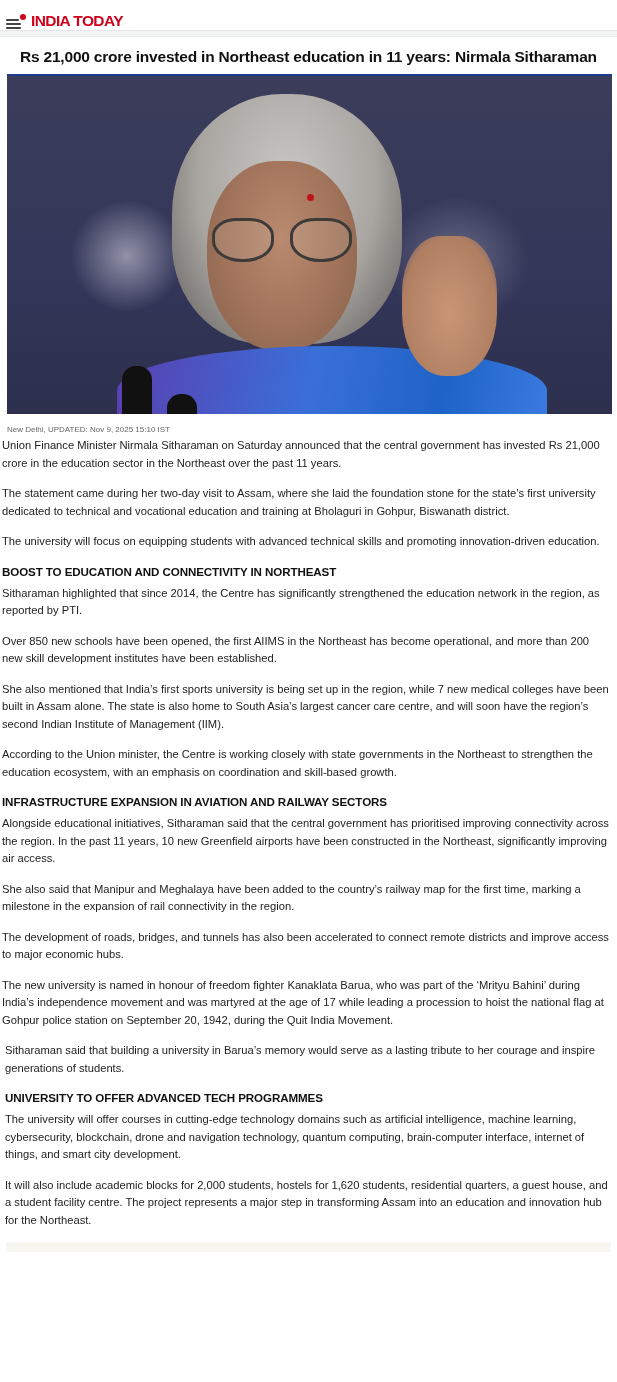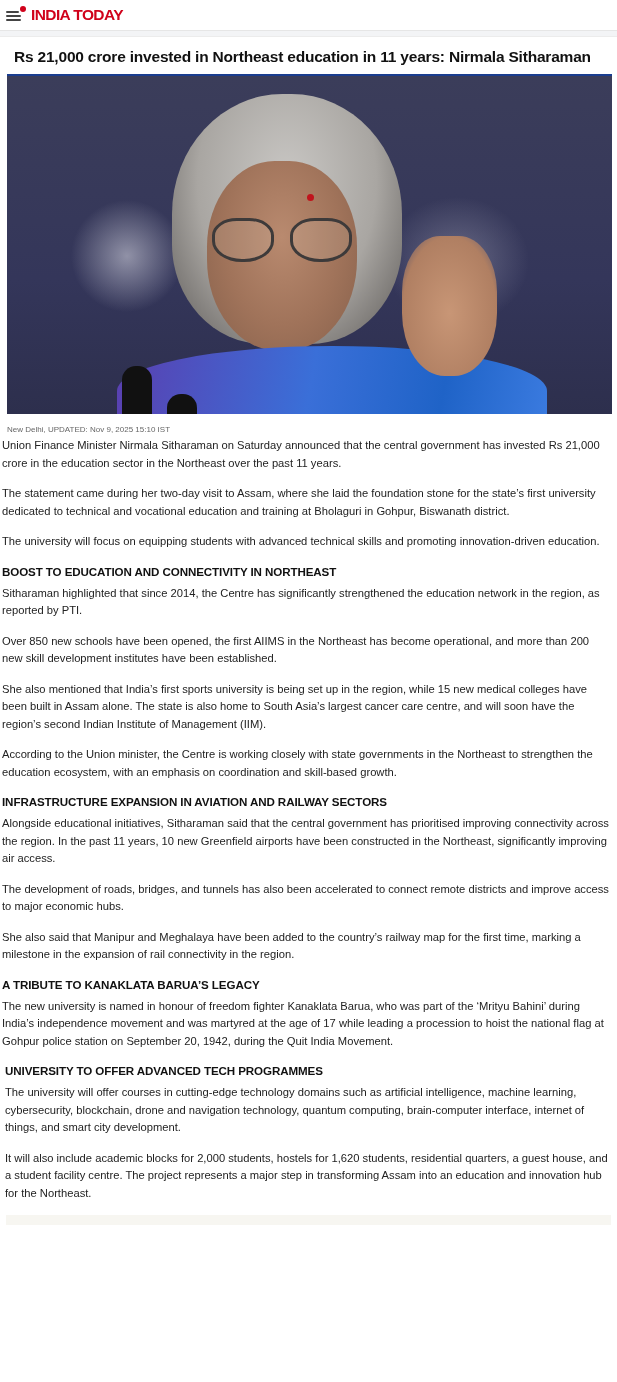--- a/index.html
+++ b/index.html
@@ -1,30 +1,30 @@
 <!DOCTYPE html>
 <html><head>
 <meta charset="utf-8">
 <style>
   * { margin: 0; padding: 0; box-sizing: border-box; }
   html, body { width: 617px; background: #ffffff; }
   body { font-family: "Liberation Sans", "DejaVu Sans", sans-serif; color: #1a1a1a; }
 
-  .topbar { height: 31px; display: flex; align-items: center; padding-left: 6px; background: #fff; border-bottom: 1px solid #e6e6e6; }
+  .topbar { height: 31px; display: flex; align-items: flex-end; padding-left: 6px; background: #fff; border-bottom: 1px solid #e6e6e6; }
   .hamburger { width: 16px; height: 14px; position: relative; display: inline-block; margin-right: 3px; cursor: pointer; }
   .hamburger span { position: absolute; left: 0; height: 2px; background: #444; border-radius: 1px; }
   .hamburger span:nth-child(1) { top: 3px; width: 13px; }
   .hamburger span:nth-child(2) { top: 7px; width: 15px; }
   .hamburger span:nth-child(3) { top: 11px; width: 15px; }
   .hamburger .dot { position: absolute; top: -2px; right: -4px; width: 6px; height: 6px; border-radius: 50%; background: #d0021b; }
   .logo { font-family: "Liberation Sans", sans-serif; font-weight: 700; font-size: 15.5px; letter-spacing: -0.6px; color: #d0021b; margin-left: 6px; cursor: pointer; }
 
   .grayband { height: 6px; background: #f3f4f6; border-bottom: 1px solid #ececec; }
 
-  .headline { font-family: "Liberation Sans", sans-serif; font-weight: 700; font-size: 15.5px; letter-spacing: -0.2px; color: #111; padding: 10px 6px 0 14px; line-height: 20px; height: 34px; }
+  .headline { font-family: "Liberation Sans", sans-serif; font-weight: 700; font-size: 15.5px; letter-spacing: -0.2px; color: #111; padding: 10px 6px 0 20px; line-height: 20px; height: 34px; }
 
   .hero { margin: 3px 5px 0 7px; width: 605px; height: 340px; position: relative; overflow: hidden; border-top: 2px solid #1a3d8f;
     background: radial-gradient(ellipse 120px 160px at 300px 160px, #7a5a4c 0%, #6a4c40 40%, transparent 70%),
                 radial-gradient(ellipse 70px 70px at 120px 180px, rgba(220,220,230,0.55) 0%, transparent 80%),
                 radial-gradient(ellipse 90px 80px at 450px 185px, rgba(200,200,215,0.35) 0%, transparent 80%),
                 linear-gradient(180deg, #3b3d5a 0%, #34365a 60%, #2d2f4d 100%); }
   .hero .hair { position: absolute; left: 165px; top: 18px; width: 230px; height: 250px; border-radius: 48% 48% 40% 40%; background: radial-gradient(ellipse at 50% 35%, #c9c7c4 0%, #a9a6a2 55%, #7e7b78 80%, transparent 100%); }
   .hero .face { position: absolute; left: 200px; top: 85px; width: 150px; height: 190px; border-radius: 45% 45% 48% 48%; background: radial-gradient(ellipse at 50% 40%, #b98a6f 0%, #a0735a 55%, #86604b 100%); }
   .hero .bindi { position: absolute; left: 300px; top: 118px; width: 7px; height: 7px; border-radius: 50%; background: #c0141c; }
   .hero .glasses-l, .hero .glasses-r { position: absolute; top: 142px; width: 62px; height: 44px; border: 3px solid #3d3a3a; border-radius: 40% 40% 48% 48%; background: rgba(230,220,210,0.15); }
@@ -78,25 +78,25 @@
   <span>UPDATED: Nov 9, 2025 15:10 IST</span>
 </div>
 
 <article class="body">
   <p class="p">Union Finance Minister Nirmala Sitharaman on Saturday announced that the central government has invested Rs 21,000 crore in the education sector in the Northeast over the past 11 years.</p>
   <p class="p">The statement came during her two-day visit to Assam, where she laid the foundation stone for the state’s first university dedicated to technical and vocational education and training at Bholaguri in Gohpur, Biswanath district.</p>
   <p class="p">The university will focus on equipping students with advanced technical skills and promoting innovation-driven education.</p>
   <h2 class="h2">BOOST TO EDUCATION AND CONNECTIVITY IN NORTHEAST</h2>
   <p class="p">Sitharaman highlighted that since 2014, the Centre has significantly strengthened the education network in the region, as reported by PTI.</p>
   <p class="p">Over 850 new schools have been opened, the first AIIMS in the Northeast has become operational, and more than 200 new skill development institutes have been established.</p>
-  <p class="p">She also mentioned that India’s first sports university is being set up in the region, while 15 new medical colleges have been built in Assam alone. The state is also home to South Asia’s largest cancer care centre, and will soon have the region’s second Indian Institute of Management (IIM).</p>
+  <p class="p">She also mentioned that India’s first sports university is being set up in the region, while 7 new medical colleges have been built in Assam alone. The state is also home to South Asia’s largest cancer care centre, and will soon have the region’s second Indian Institute of Management (IIM).</p>
   <p class="p">According to the Union minister, the Centre is working closely with state governments in the Northeast to strengthen the education ecosystem, with an emphasis on coordination and skill-based growth.</p>
   <h2 class="h2">INFRASTRUCTURE EXPANSION IN AVIATION AND RAILWAY SECTORS</h2>
   <p class="p">Alongside educational initiatives, Sitharaman said that the central government has prioritised improving connectivity across the region. In the past 11 years, 10 new Greenfield airports have been constructed in the Northeast, significantly improving air access.</p>
+  <p class="p">She also said that Manipur and Meghalaya have been added to the country’s railway map for the first time, marking a milestone in the expansion of rail connectivity in the region.</p>
   <p class="p">The development of roads, bridges, and tunnels has also been accelerated to connect remote districts and improve access to major economic hubs.</p>
-  <p class="p">She also said that Manipur and Meghalaya have been added to the country’s railway map for the first time, marking a milestone in the expansion of rail connectivity in the region.</p>
-  <h2 class="h2">A TRIBUTE TO KANAKLATA BARUA’S LEGACY</h2>
   <p class="p">The new university is named in honour of freedom fighter Kanaklata Barua, who was part of the ‘Mrityu Bahini’ during India’s independence movement and was martyred at the age of 17 while leading a procession to hoist the national flag at Gohpur police station on September 20, 1942, during the Quit India Movement.</p>
+  <p class="p indent">Sitharaman said that building a university in Barua’s memory would serve as a lasting tribute to her courage and inspire generations of students.</p>
   <h2 class="h2 indent">UNIVERSITY TO OFFER ADVANCED TECH PROGRAMMES</h2>
   <p class="p indent">The university will offer courses in cutting-edge technology domains such as artificial intelligence, machine learning, cybersecurity, blockchain, drone and navigation technology, quantum computing, brain-computer interface, internet of things, and smart city development.</p>
   <p class="p indent">It will also include academic blocks for 2,000 students, hostels for 1,620 students, residential quarters, a guest house, and a student facility centre. The project represents a major step in transforming Assam into an education and innovation hub for the Northeast.</p>
 </article>
 <div class="footerband"></div>
 
 </body></html>

